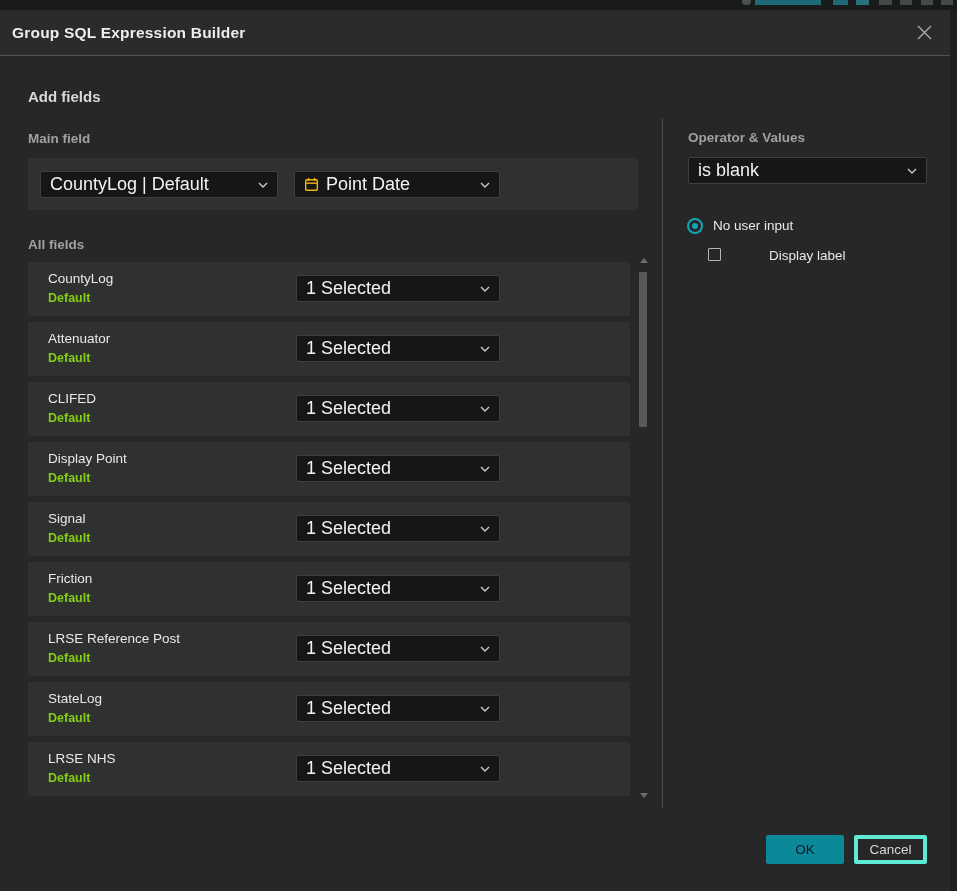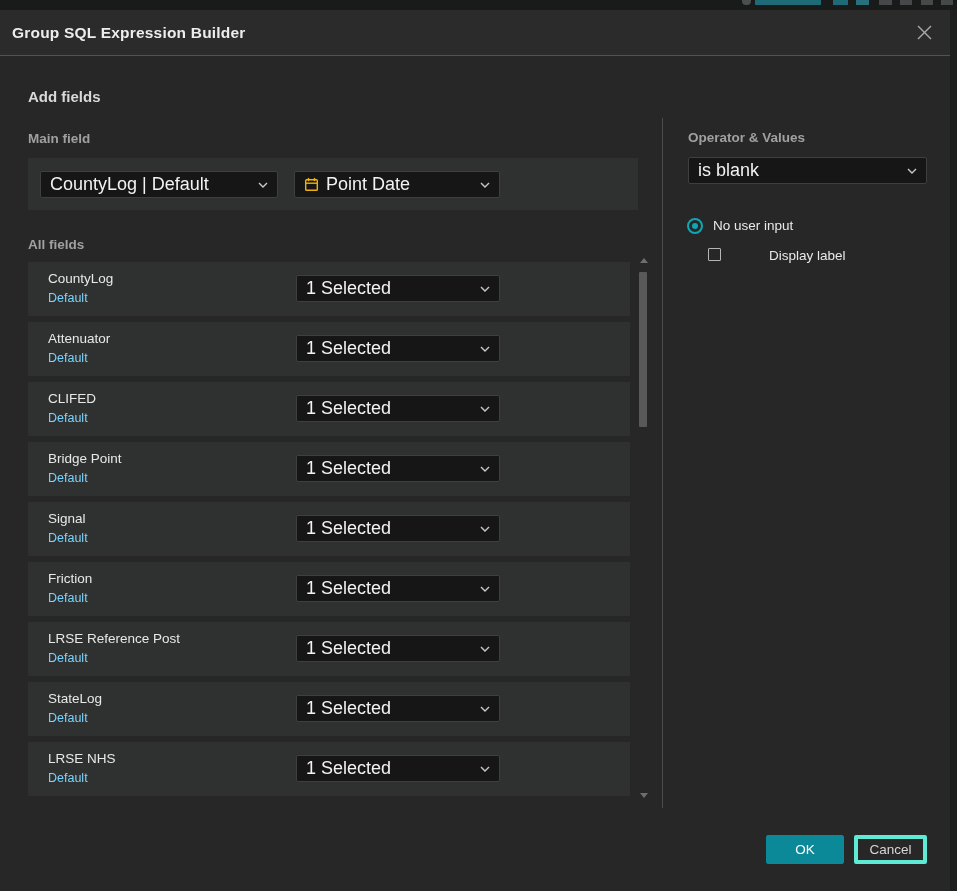--- a/index.html
+++ b/index.html
@@ -59,21 +59,21 @@
 
   .dd-source { left:12px;  top:13px; width:238px; }
   .dd-date   { left:266px; top:13px; width:206px; }
   .dd-op     { left:688px; top:147px; width:239px; }
 
   .fields-list { position:absolute; left:28px; top:252px; width:602px; }
   .field-row {
     position:relative; height:54px; margin-bottom:6px; background:#2f3030;
   }
   .field-name { position:absolute; left:20px; top:9px;  font-size:13.5px; color:#e8e8e8; }
-  .field-sub  { position:absolute; left:20px; top:29px; font-size:12.5px; color:#7dd3fc; }
+  .field-sub  { position:absolute; left:20px; top:29px; font-size:12.5px; color:#84cc16;font-weight:bold; }
   .row-dd { left:268px; top:13px; width:204px; }
 
   
   .scrollbar { position:absolute; left:639px; top:246px; width:9px; height:544px; }
   .sb-up, .sb-down { position:absolute; left:1px; width:0; height:0; border-left:4px solid transparent; border-right:4px solid transparent; }
   .sb-up   { top:2px;    border-bottom:5px solid #6e6e6e; }
   .sb-down { bottom:2px; border-top:5px solid #6e6e6e; }
   .sb-thumb { position:absolute; left:0; top:16px; width:8px; height:155px; background:#595959; border-radius:1px; }
 
   .v-divider { position:absolute; left:662px; top:108px; width:1px; height:690px; background:#4b4b4b; }
@@ -95,21 +95,21 @@
     background:transparent; flex:0 0 auto;
   }
   .choice-label { font-size:13.5px; color:#e8e8e8; }
 
   
   .btn {
     position:absolute; top:825px; height:29px; border-radius:2px;
     display:flex; align-items:center; justify-content:center;
     font-size:13.5px; cursor:pointer;
   }
-  .btn-ok { left:766px; width:78px; background:#0c8999; color:#ffffff; border:1px solid #0c8999; }
+  .btn-ok { left:766px; width:78px; background:#0c8999; color:#0f172a; border:1px solid #0c8999; }
   .btn-cancel { left:854px; width:73px; background:transparent; color:#d6d6d6; border:4px solid #5eead4; }
 </style>
 </head>
 <body>
 
 <div class="app-strip">
   <span class="frag-dot"></span>
   <span class="frag-teal1"></span>
   <span class="frag-teal2"></span>
   <span class="frag-teal3"></span>
@@ -199,21 +199,21 @@
       <span class="dd-label">1 Selected</span>
       <span class="chevron">
         <svg width="10" height="6" viewBox="0 0 10 6">
               <polyline points="1,1 5,5 9,1" fill="none" stroke="#c9c9c9" stroke-width="1.4"></polyline>
             </svg>
       </span>
     </div>
   </div>
 
   <div class="field-row">
-    <div class="field-name">Bridge Point</div>
+    <div class="field-name">Display Point</div>
     <div class="field-sub">Default</div>
     <div class="dropdown row-dd">
       <span class="dd-label">1 Selected</span>
       <span class="chevron">
         <svg width="10" height="6" viewBox="0 0 10 6">
               <polyline points="1,1 5,5 9,1" fill="none" stroke="#c9c9c9" stroke-width="1.4"></polyline>
             </svg>
       </span>
     </div>
   </div>

